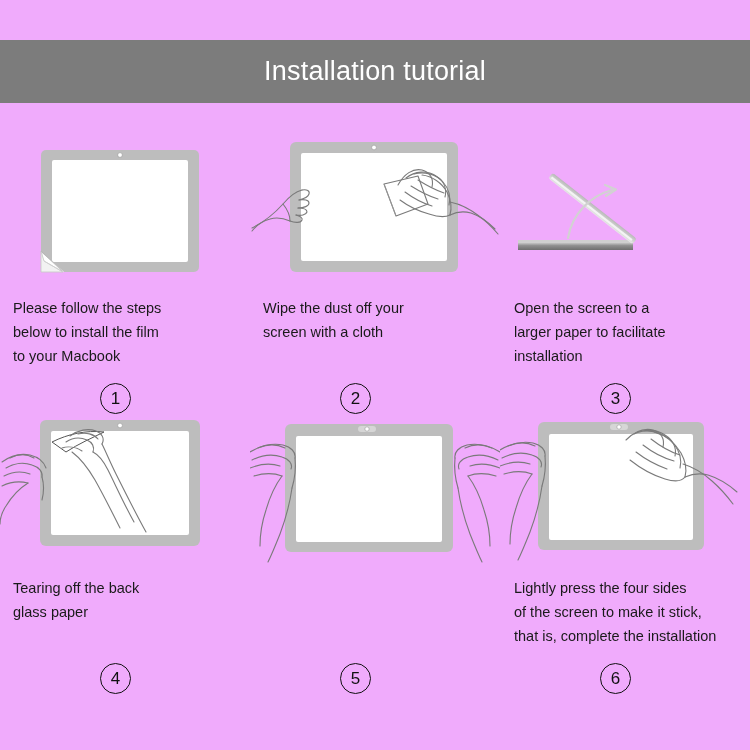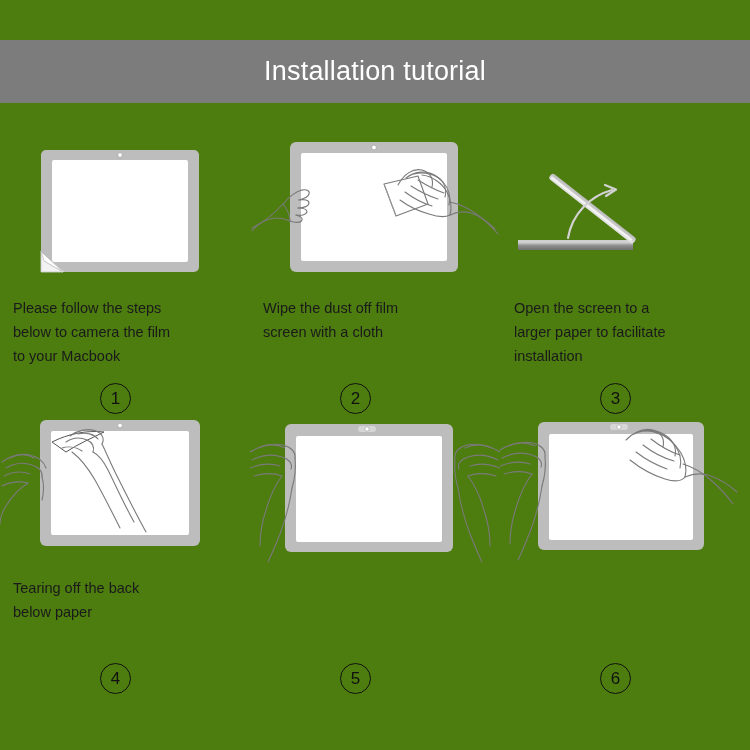--- a/index.html
+++ b/index.html
@@ -10,21 +10,21 @@
     width: 750px;
     height: 750px;
     background: #ffffff;
     font-family: "Liberation Sans", sans-serif;
     overflow: hidden;
   }
   .page {
     position: relative;
     width: 750px;
     height: 750px;
-    background: #4d7c0f;
+    background: #f0abfc;
     text-decoration: underline;
   }
 
   
   .header-banner {
     position: absolute;
     left: 0;
     top: 40px;
     width: 750px;
     height: 63px;
@@ -143,21 +143,21 @@
 
             <circle cx="120" cy="25" r="2.4" fill="#ffffff" stroke="#a5a5a5" stroke-width="0.8"></circle>
 
             <path d="M41 122 L41 142 L64 142 Z" fill="#ffffff"></path>
             <path d="M41 121 L41 142 L63 142 L44 131 Z" fill="#f2f2f2" stroke="#c9c9c9" stroke-width="0.9" stroke-linejoin="round"></path>
             <path d="M41 121 L62 141" stroke="#b5b5b5" stroke-width="0.8" fill="none"></path>
             <path d="M44 131 L63 142" stroke="#cfcfcf" stroke-width="0.8" fill="none"></path>
           </svg>
         </div>
         <div class="step-caption">Please follow the steps
-below to camera the film
+below to install the film
 to your Macbook</div>
         <div class="step-number">1</div>
       </div>
 
       <div class="step-cell step-col-2">
         <div class="step-figure">
           <svg viewBox="0 0 250 155" xmlns="http://www.w3.org/2000/svg">
 
             <rect x="40" y="12" width="168" height="130" rx="6" ry="6" fill="#bdbdbd"></rect>
             <rect x="51" y="23" width="146" height="108" rx="2" ry="2" fill="#ffffff"></rect>
@@ -183,21 +183,21 @@
               <path d="M172 45 C182 46 192 53 197 62 C201 70 202 78 200 85"></path>
               <path d="M200 85 C206 82 214 81 221 83 C230 86 238 92 245 99"></path>
               <path d="M150 70 C158 76 168 81 179 84 C188 87 196 87 200 85"></path>
               <path d="M155 62 C163 68 172 73 182 76"></path>
               <path d="M161 56 C169 61 178 66 188 69"></path>
               <path d="M168 50 C176 55 185 60 194 63"></path>
               <path d="M200 72 C210 74 220 79 229 86 C236 91 242 97 248 104"></path>
             </g>
           </svg>
         </div>
-        <div class="step-caption">Wipe the dust off film
+        <div class="step-caption">Wipe the dust off your
 screen with a cloth</div>
         <div class="step-number">2</div>
       </div>
 
       <div class="step-cell step-col-3">
         <div class="step-figure">
           <svg viewBox="0 0 250 155" xmlns="http://www.w3.org/2000/svg">
             <defs>
               <linearGradient id="baseGrad" x1="0" y1="0" x2="0" y2="1">
                 <stop offset="0%" stop-color="#d8d8d8"></stop>
@@ -256,21 +256,21 @@
               <path d="M10 48 C18 44 27 44 34 48"></path>
               <path d="M6 58 C14 53 24 52 32 55 C39 57 43 62 42 67"></path>
               <path d="M4 66 C12 62 22 61 30 64"></path>
               <path d="M2 76 C10 72 20 71 28 73"></path>
               <path d="M28 73 C20 78 12 86 6 96 C2 102 0 108 0 114"></path>
               <path d="M42 67 C44 74 44 82 42 90"></path>
             </g>
           </svg>
         </div>
         <div class="step-caption">Tearing off the back
-below paper</div>
+glass paper</div>
         <div class="step-number">4</div>
       </div>
 
       <div class="step-cell step-col-2">
         <div class="step-figure">
           <svg viewBox="0 0 250 155" xmlns="http://www.w3.org/2000/svg">
 
             <rect x="35" y="14" width="168" height="128" rx="6" ry="6" fill="#bdbdbd"></rect>
             <rect x="46" y="26" width="146" height="106" rx="2" ry="2" fill="#ffffff"></rect>
             <rect x="108" y="16" width="18" height="6" rx="3" fill="#d6d6d6"></rect>
@@ -329,18 +329,21 @@
               <path d="M154 22 C165 25 175 33 181 43 C186 52 187 60 185 67"></path>
               <path d="M185 67 C192 64 200 63 208 65 C218 68 228 74 237 82"></path>
               <path d="M130 50 C140 58 152 65 165 69 C175 72 182 71 185 67"></path>
               <path d="M136 42 C145 49 156 55 167 59"></path>
               <path d="M143 35 C152 42 163 48 174 51"></path>
               <path d="M151 29 C160 36 170 42 180 45"></path>
               <path d="M183 54 C193 57 203 63 212 71 C220 78 227 86 233 94"></path>
             </g>
           </svg>
         </div>
+        <div class="step-caption">Lightly press the four sides
+of the screen to make it stick,
+that is, complete the installation</div>
         <div class="step-number">6</div>
       </div>
     </div>
 
   </div>
 </div>
 
 </body></html>

